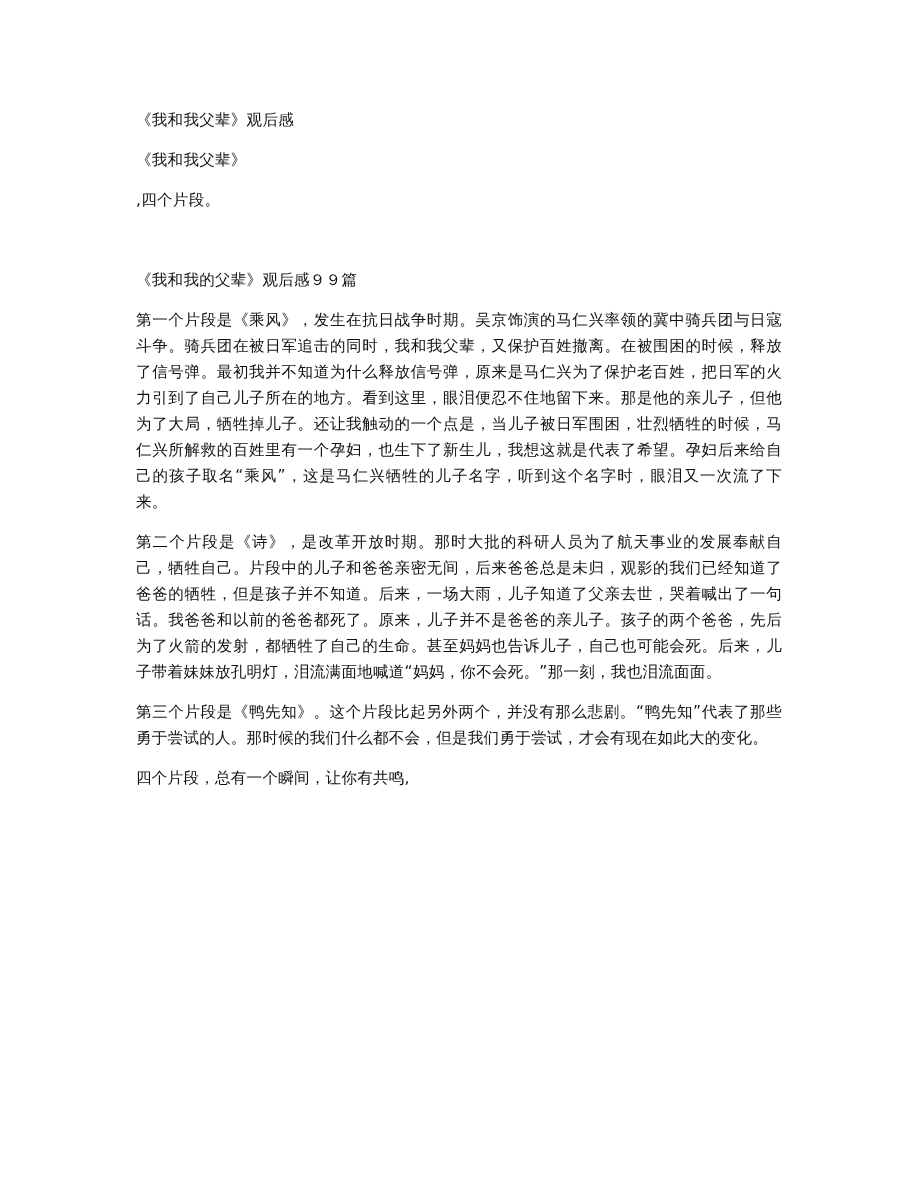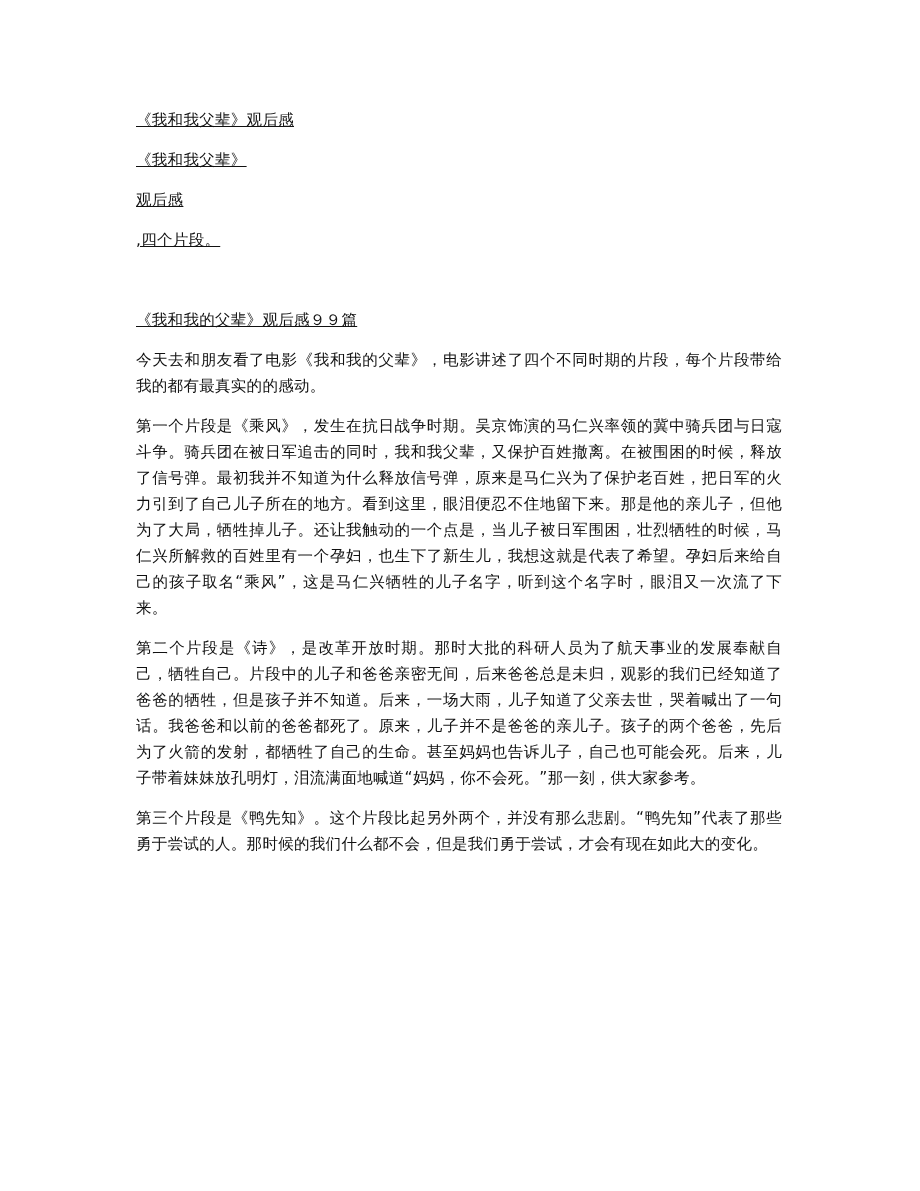--- a/index.html
+++ b/index.html
@@ -22,33 +22,32 @@
       width: 646px;
     }
     .p {
       font-size: 15.5px;
       line-height: 26px;
       margin: 0 0 14px 0;
       letter-spacing: 0.3px;
       word-break: break-all;
       text-align: justify;
     }
-    .p.short { margin-bottom: 14px; text-decoration: underline; }
+    .p.short { margin-bottom: 14px; }
     .spacer { height: 40px; }
   </style>
 </head>
 <body>
 
 <div class="page">
   <p class="p short">《我和我父辈》观后感</p>
   <p class="p short">《我和我父辈》</p>
-  <p class="p short">观后感</p>
   <p class="p short">,四个片段。</p>
 
   <div class="spacer"></div>
 
   <p class="p short">《我和我的父辈》观后感９９篇</p>
 
-  <p class="p">今天去和朋友看了电影《我和我的父辈》，电影讲述了四个不同时期的片段，每个片段带给我的都有最真实的的感动。</p>
   <p class="p">第一个片段是《乘风》，发生在抗日战争时期。吴京饰演的马仁兴率领的冀中骑兵团与日寇斗争。骑兵团在被日军追击的同时，我和我父辈，又保护百姓撤离。在被围困的时候，释放了信号弹。最初我并不知道为什么释放信号弹，原来是马仁兴为了保护老百姓，把日军的火力引到了自己儿子所在的地方。看到这里，眼泪便忍不住地留下来。那是他的亲儿子，但他为了大局，牺牲掉儿子。还让我触动的一个点是，当儿子被日军围困，壮烈牺牲的时候，马仁兴所解救的百姓里有一个孕妇，也生下了新生儿，我想这就是代表了希望。孕妇后来给自己的孩子取名“乘风”，这是马仁兴牺牲的儿子名字，听到这个名字时，眼泪又一次流了下来。</p>
-  <p class="p">第二个片段是《诗》，是改革开放时期。那时大批的科研人员为了航天事业的发展奉献自己，牺牲自己。片段中的儿子和爸爸亲密无间，后来爸爸总是未归，观影的我们已经知道了爸爸的牺牲，但是孩子并不知道。后来，一场大雨，儿子知道了父亲去世，哭着喊出了一句话。我爸爸和以前的爸爸都死了。原来，儿子并不是爸爸的亲儿子。孩子的两个爸爸，先后为了火箭的发射，都牺牲了自己的生命。甚至妈妈也告诉儿子，自己也可能会死。后来，儿子带着妹妹放孔明灯，泪流满面地喊道“妈妈，你不会死。”那一刻，供大家参考。</p>
+  <p class="p">第二个片段是《诗》，是改革开放时期。那时大批的科研人员为了航天事业的发展奉献自己，牺牲自己。片段中的儿子和爸爸亲密无间，后来爸爸总是未归，观影的我们已经知道了爸爸的牺牲，但是孩子并不知道。后来，一场大雨，儿子知道了父亲去世，哭着喊出了一句话。我爸爸和以前的爸爸都死了。原来，儿子并不是爸爸的亲儿子。孩子的两个爸爸，先后为了火箭的发射，都牺牲了自己的生命。甚至妈妈也告诉儿子，自己也可能会死。后来，儿子带着妹妹放孔明灯，泪流满面地喊道“妈妈，你不会死。”那一刻，我也泪流面面。</p>
   <p class="p">第三个片段是《鸭先知》。这个片段比起另外两个，并没有那么悲剧。“鸭先知”代表了那些勇于尝试的人。那时候的我们什么都不会，但是我们勇于尝试，才会有现在如此大的变化。</p>
+  <p class="p">四个片段，总有一个瞬间，让你有共鸣,</p>
 </div>
 
 </body></html>

